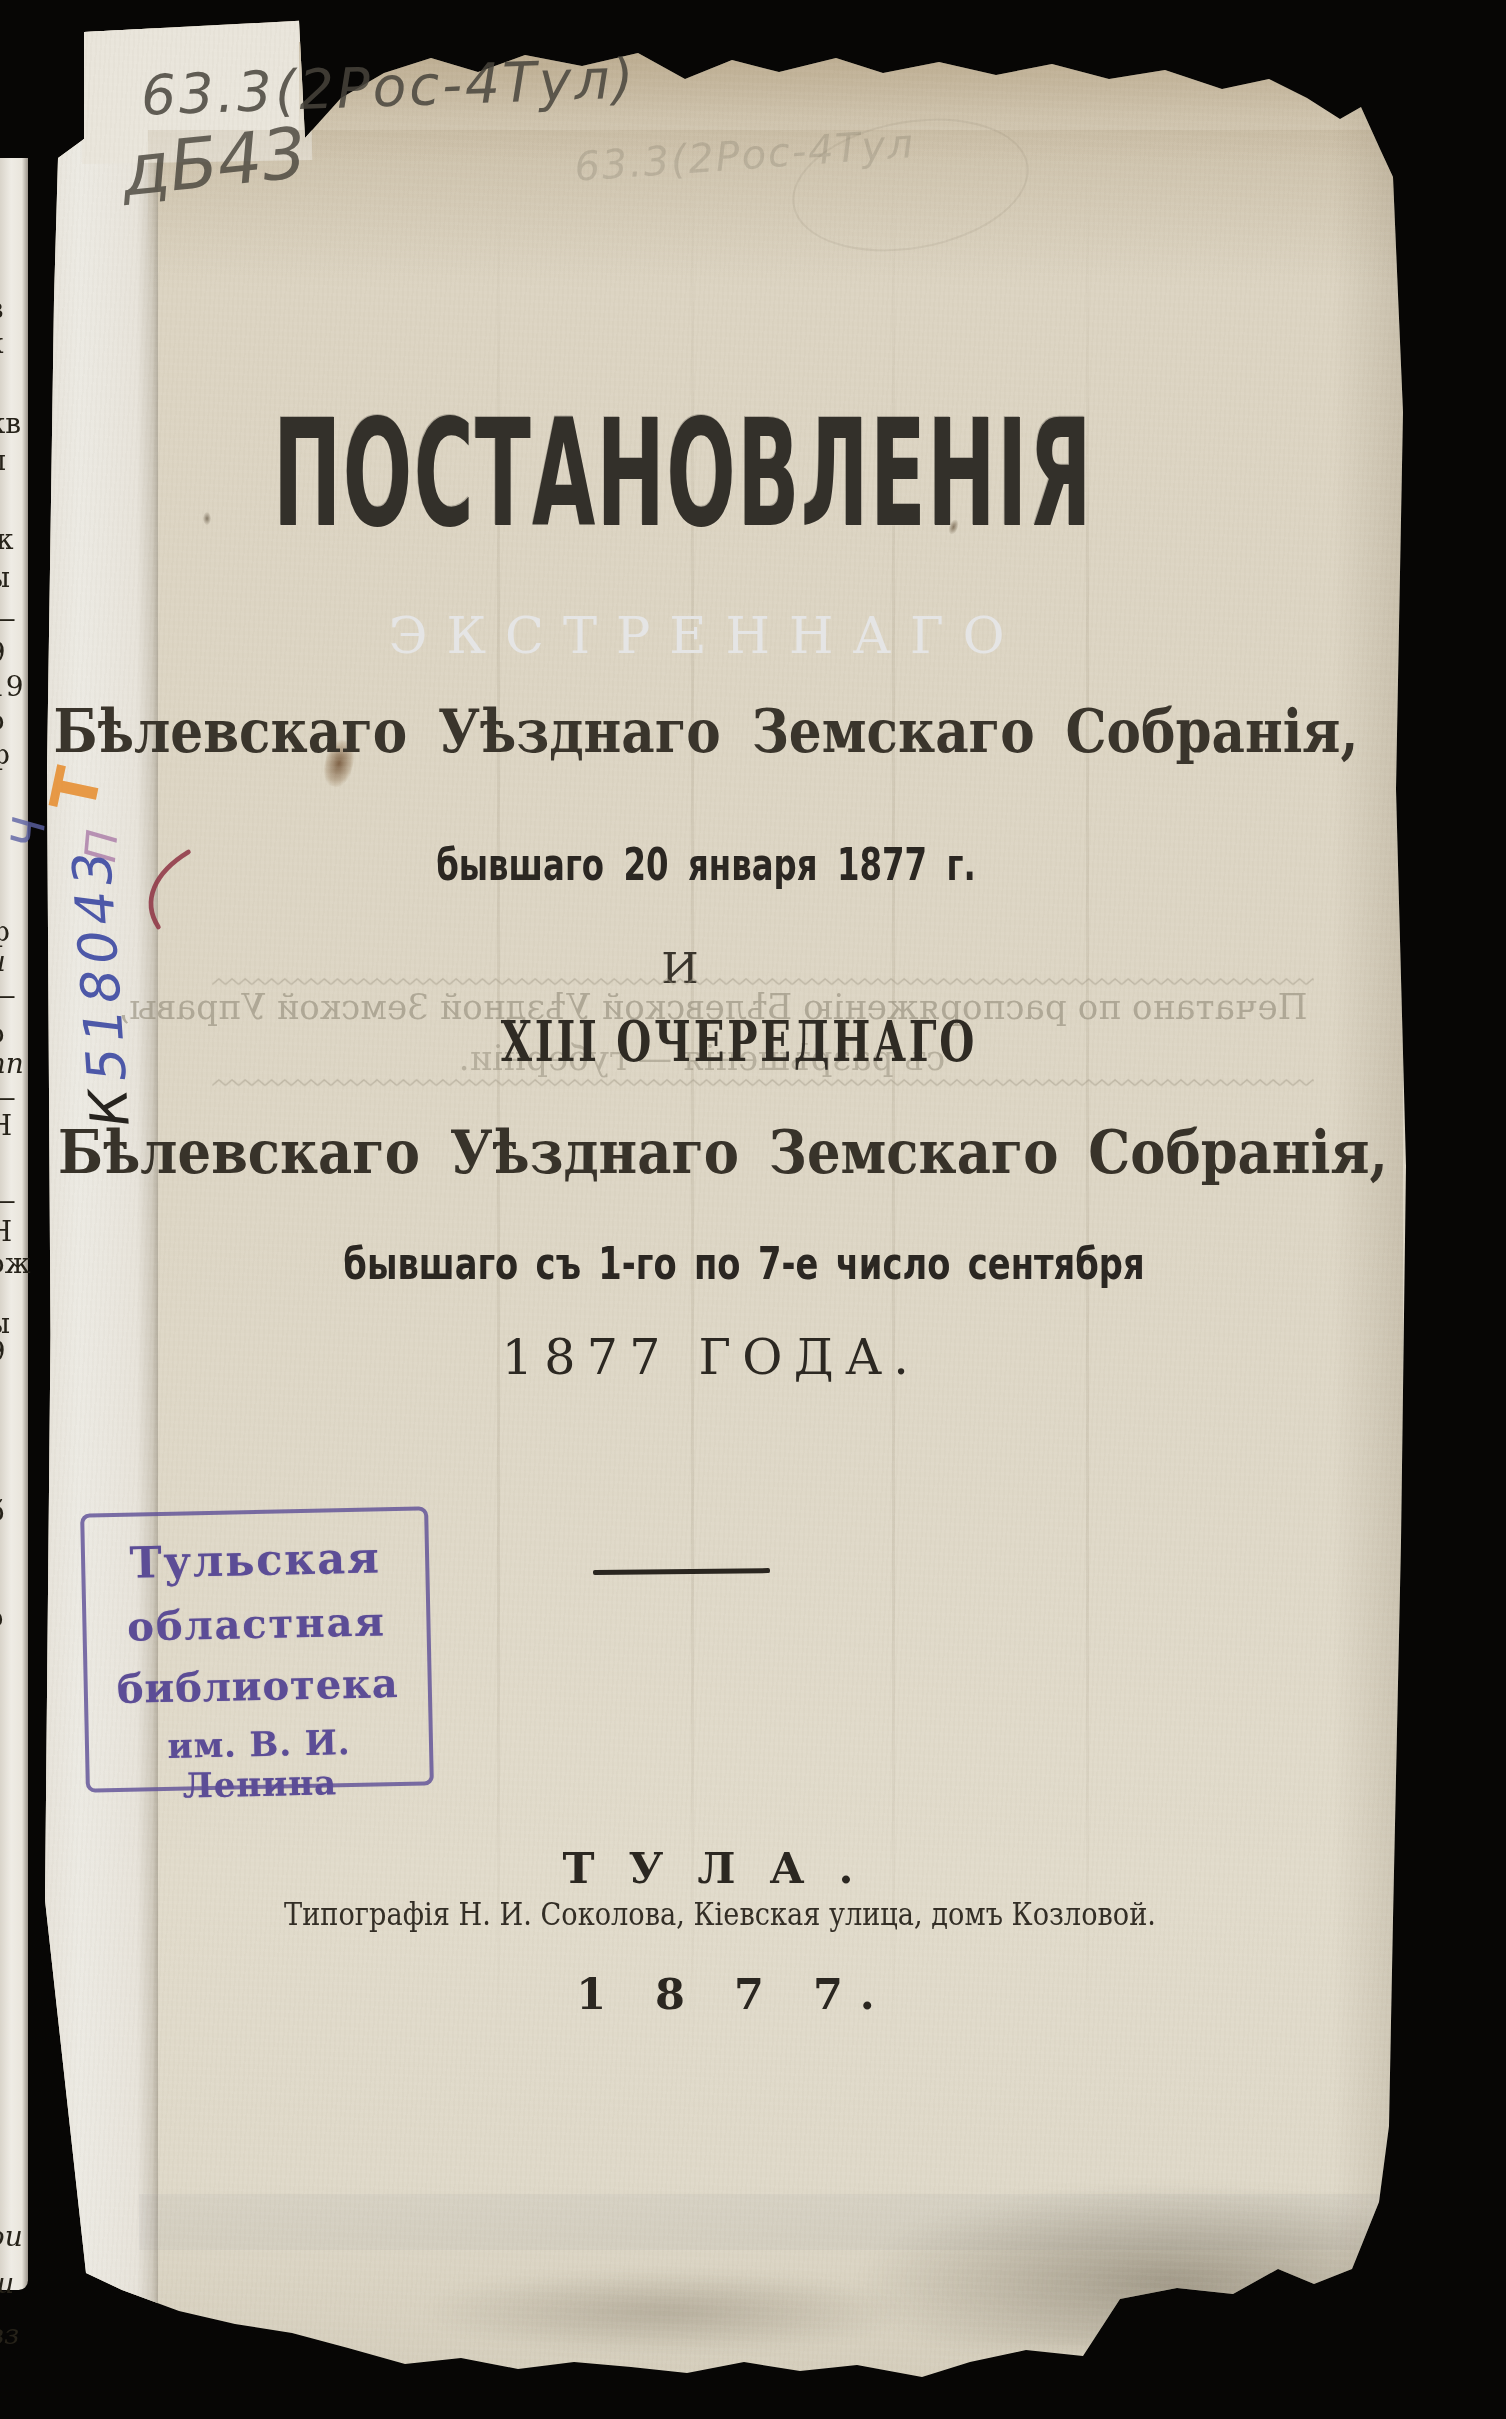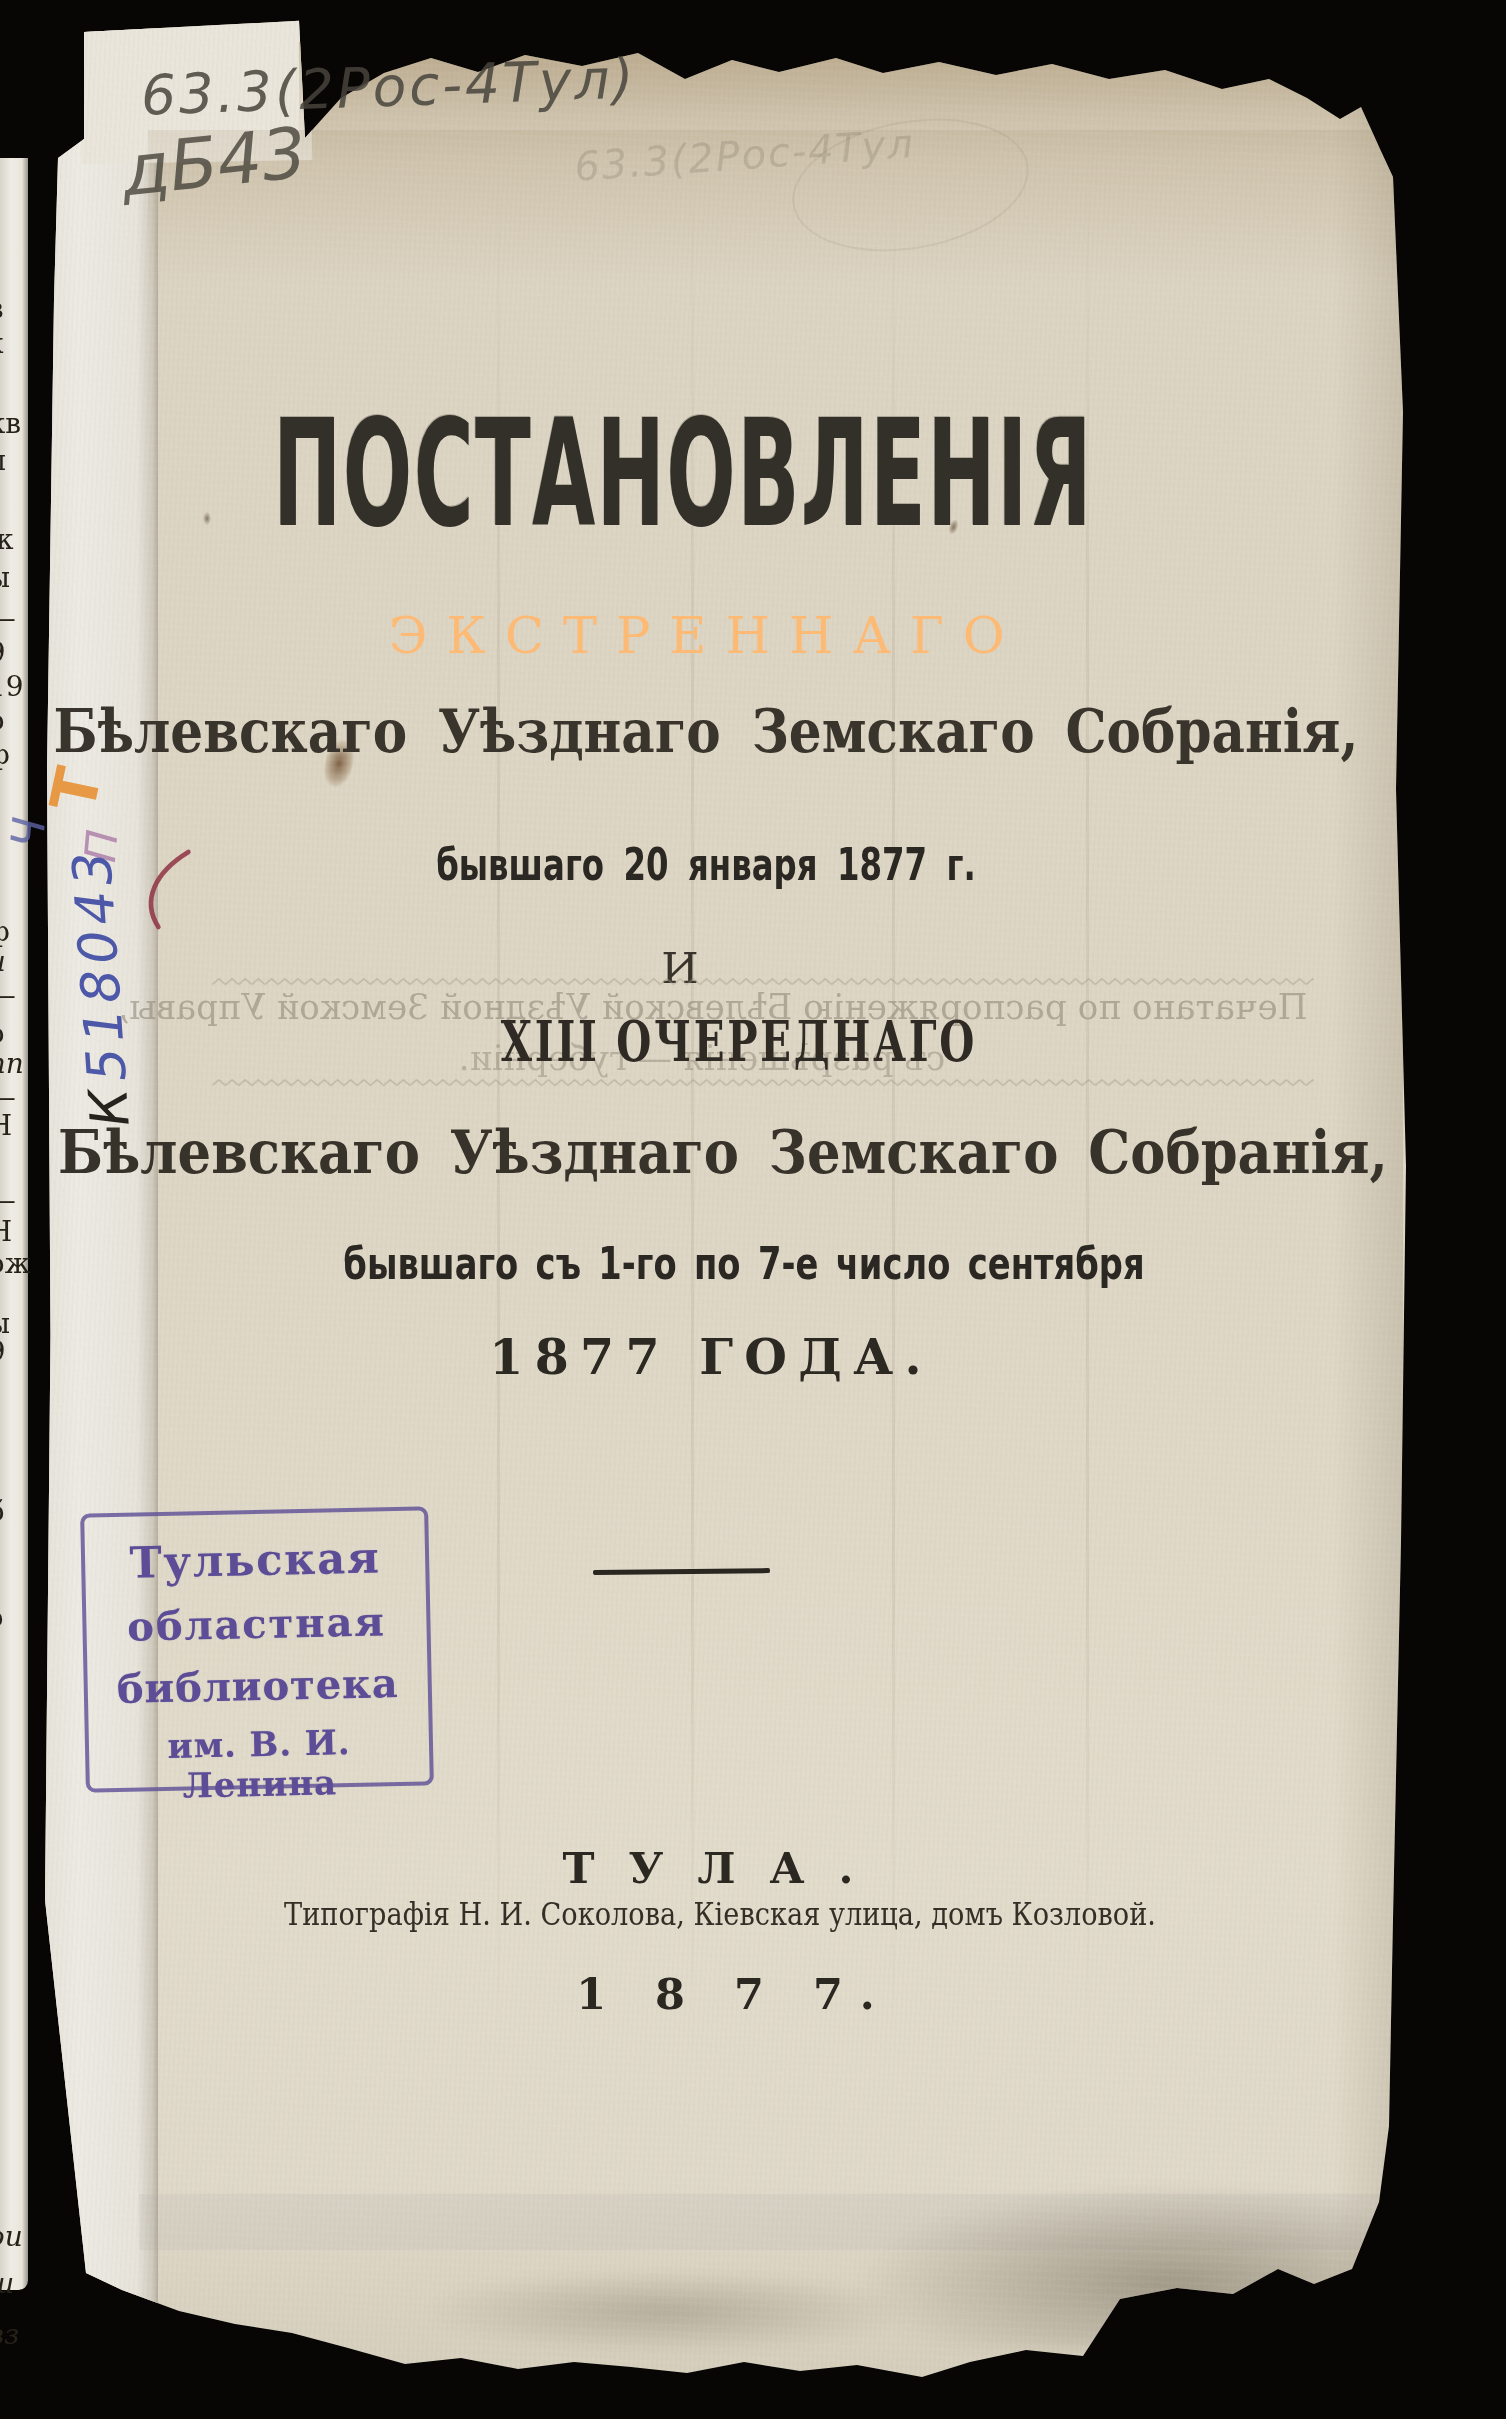--- a/index.html
+++ b/index.html
@@ -42,35 +42,35 @@
   .shadow-bottom2{position:absolute;left:395px;top:2252px;width:490px;height:85px;filter:blur(5.6px);
     background:radial-gradient(ellipse,rgba(100,90,72,.30),transparent 70%);}
   .grain{position:absolute;inset:0;pointer-events:none;
     background:repeating-linear-gradient(93deg,rgba(120,105,80,.028) 0 1.9px,transparent 1.9px 4.7px),
                repeating-linear-gradient(2deg,rgba(255,252,244,.03) 0 2.8px,transparent 2.8px 7.5px);}
 
   
   .t-title{left:683px;top:411px;font-family:"DejaVu Sans",sans-serif;font-weight:bold;font-size:124px;
            letter-spacing:1.9px;color:#33302a;transform:translateX(-50%) scale(.66,1.2);
            text-shadow:0.9px 0.9px 0 rgba(225,217,200,.35), -0.9px -0.9px 0 rgba(40,36,30,.25);}
-  .t-ekstr{left:706px;top:610px;font-size:51px;letter-spacing:19px;color:#fdba74;transform:translateX(-50%);}
+  .t-ekstr{left:706px;top:610px;font-size:51px;letter-spacing:19px;color:#e5e5e5;transform:translateX(-50%);}
   .t-asm1{left:706px;top:701px;font-weight:bold;font-size:60px;word-spacing:15px;color:#3a352c;
           transform:translateX(-50%) scaleX(.86);text-shadow:0 0 0.9px rgba(225,217,200,.4);}
   .t-date1{left:706px;top:842px;font-family:"DejaVu Sans",sans-serif;font-weight:bold;font-size:45px;
            word-spacing:11.3px;color:#2b2722;transform:translateX(-50%) scaleX(.72);}
   .t-i{left:680px;top:947px;font-size:43px;color:#3a352c;transform:translateX(-50%);}
   .ghost1{left:713px;top:989px;font-size:36px;color:#8b8472;opacity:.55;transform:translateX(-50%) scale(-.95,1);}
   .ghost2{left:702px;top:1040px;font-size:36px;color:#8b8472;opacity:.45;transform:translateX(-50%) scale(-.95,1);}
   .t-xiii{left:739px;top:1013px;font-weight:bold;font-size:56px;letter-spacing:3.8px;color:#2f2b24;
           transform:translateX(-50%) scaleX(.72);}
   .t-asm2{left:723px;top:1122px;font-weight:bold;font-size:60px;word-spacing:13px;color:#38332a;
           transform:translateX(-50%) scaleX(.88);}
   .t-date2{left:744px;top:1241px;font-family:"DejaVu Sans",sans-serif;font-weight:bold;font-size:45px;
            word-spacing:7.5px;color:#2b2722;transform:translateX(-50%) scaleX(.75);}
-  .t-god{left:711px;top:1333px;font-weight:bold;font-size:49px;letter-spacing:11.3px;color:#2c2822;transform:translateX(-50%);}
+  .t-god{left:711px;top:1333px;font-weight:normal;font-size:49px;letter-spacing:11.3px;color:#2c2822;transform:translateX(-50%);}
   .hrule{left:593px;top:1569px;width:177px;height:4.7px;background:#2a2620;border-radius:1.9px;transform:rotate(-.6deg);}
   .t-tula{left:725px;top:1847px;font-weight:bold;font-size:43px;letter-spacing:34px;color:#2b2721;transform:translateX(-50%);}
   .t-imprint{left:720px;top:1898px;font-size:32px;color:#332e26;transform:translateX(-50%) scaleX(.85);}
   .t-year{left:734px;top:1947px;font-weight:bold;font-size:43px;letter-spacing:17px;color:#2b2721;transform:translateX(-50%);margin-top:26px;}
 
   
   .zz{position:absolute;opacity:.55;}
 
   
   .hw1{left:141px;top:55px;font:italic 55px "DejaVu Sans",sans-serif;letter-spacing:2.8px;

